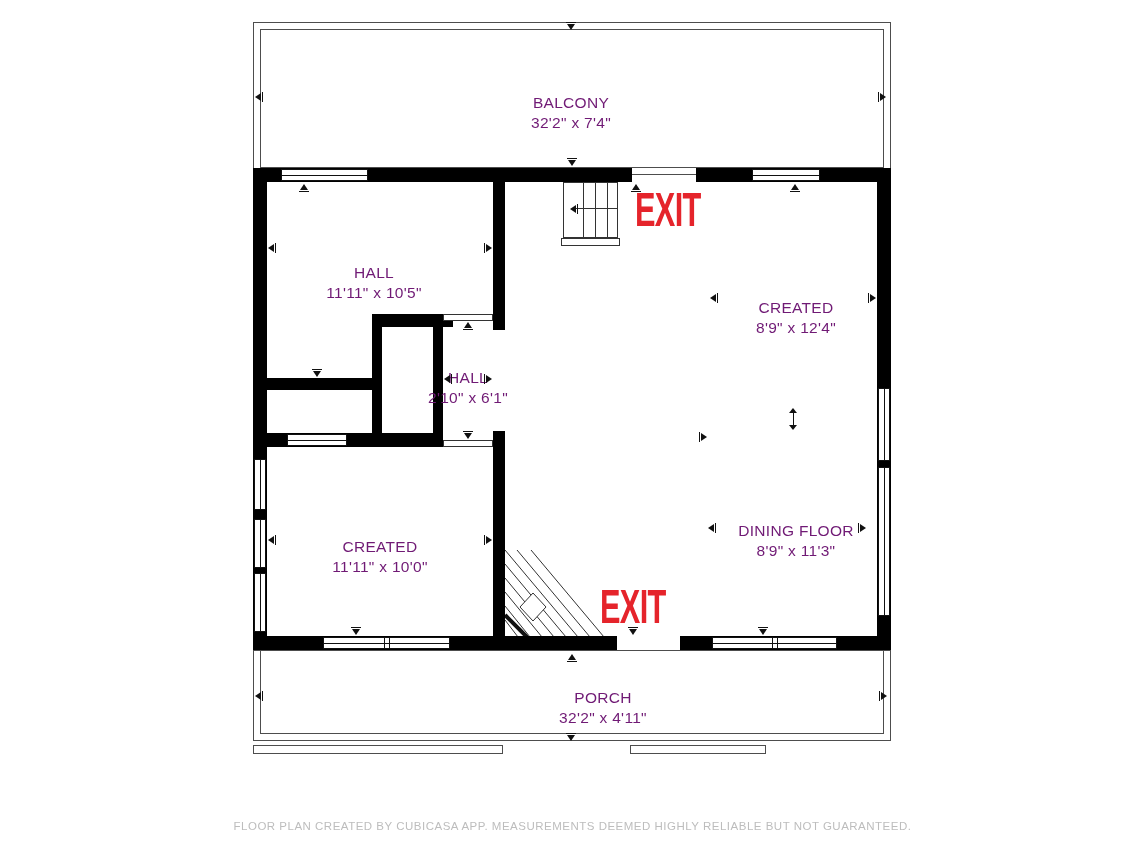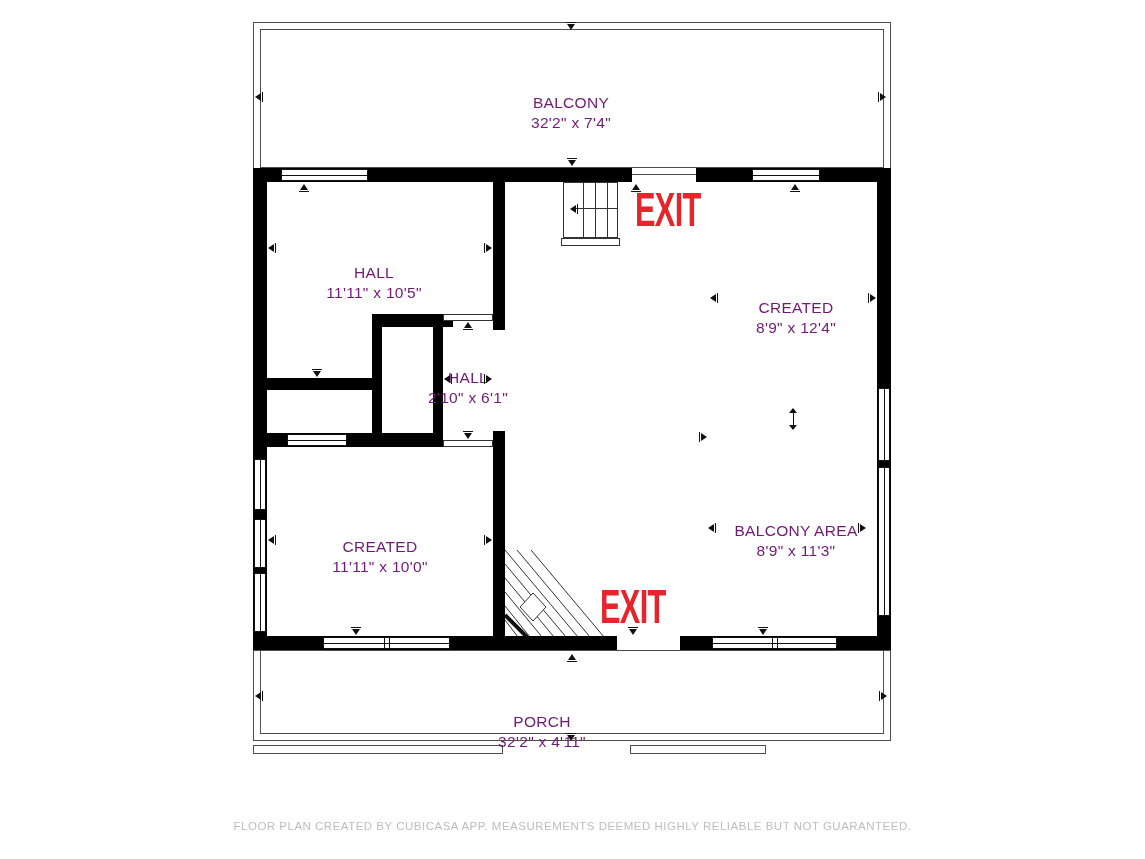--- a/index.html
+++ b/index.html
@@ -125,28 +125,28 @@
   </div>
   <div class="room" style="left:468px;top:368px;">
     <div>HALL</div>
     <div>2'10" x 6'1"</div>
   </div>
   <div class="room" style="left:796px;top:298px;">
     <div>CREATED</div>
     <div>8'9" x 12'4"</div>
   </div>
   <div class="room" style="left:796px;top:521px;">
-    <div>BALCONY AREA</div>
+    <div>DINING FLOOR</div>
     <div>8'9" x 11'3"</div>
   </div>
   <div class="room" style="left:380px;top:537px;">
     <div>CREATED</div>
     <div>11'11" x 10'0"</div>
   </div>
-  <div class="room" style="left:542px;top:688px;margin-top:24px;">
+  <div class="room" style="left:603px;top:688px;">
     <div>PORCH</div>
     <div>32'2" x 4'11"</div>
   </div>
 
   <div class="exit" style="left:635px;top:187px;">EXIT</div>
   <div class="exit" style="left:600px;top:584px;">EXIT</div>
 
   <div class="ar dn" style="left:567px;top:24px;"></div>
   <div class="ar lf" style="left:255px;top:93px;"></div>
   <div class="ar rt" style="left:880px;top:93px;"></div>

